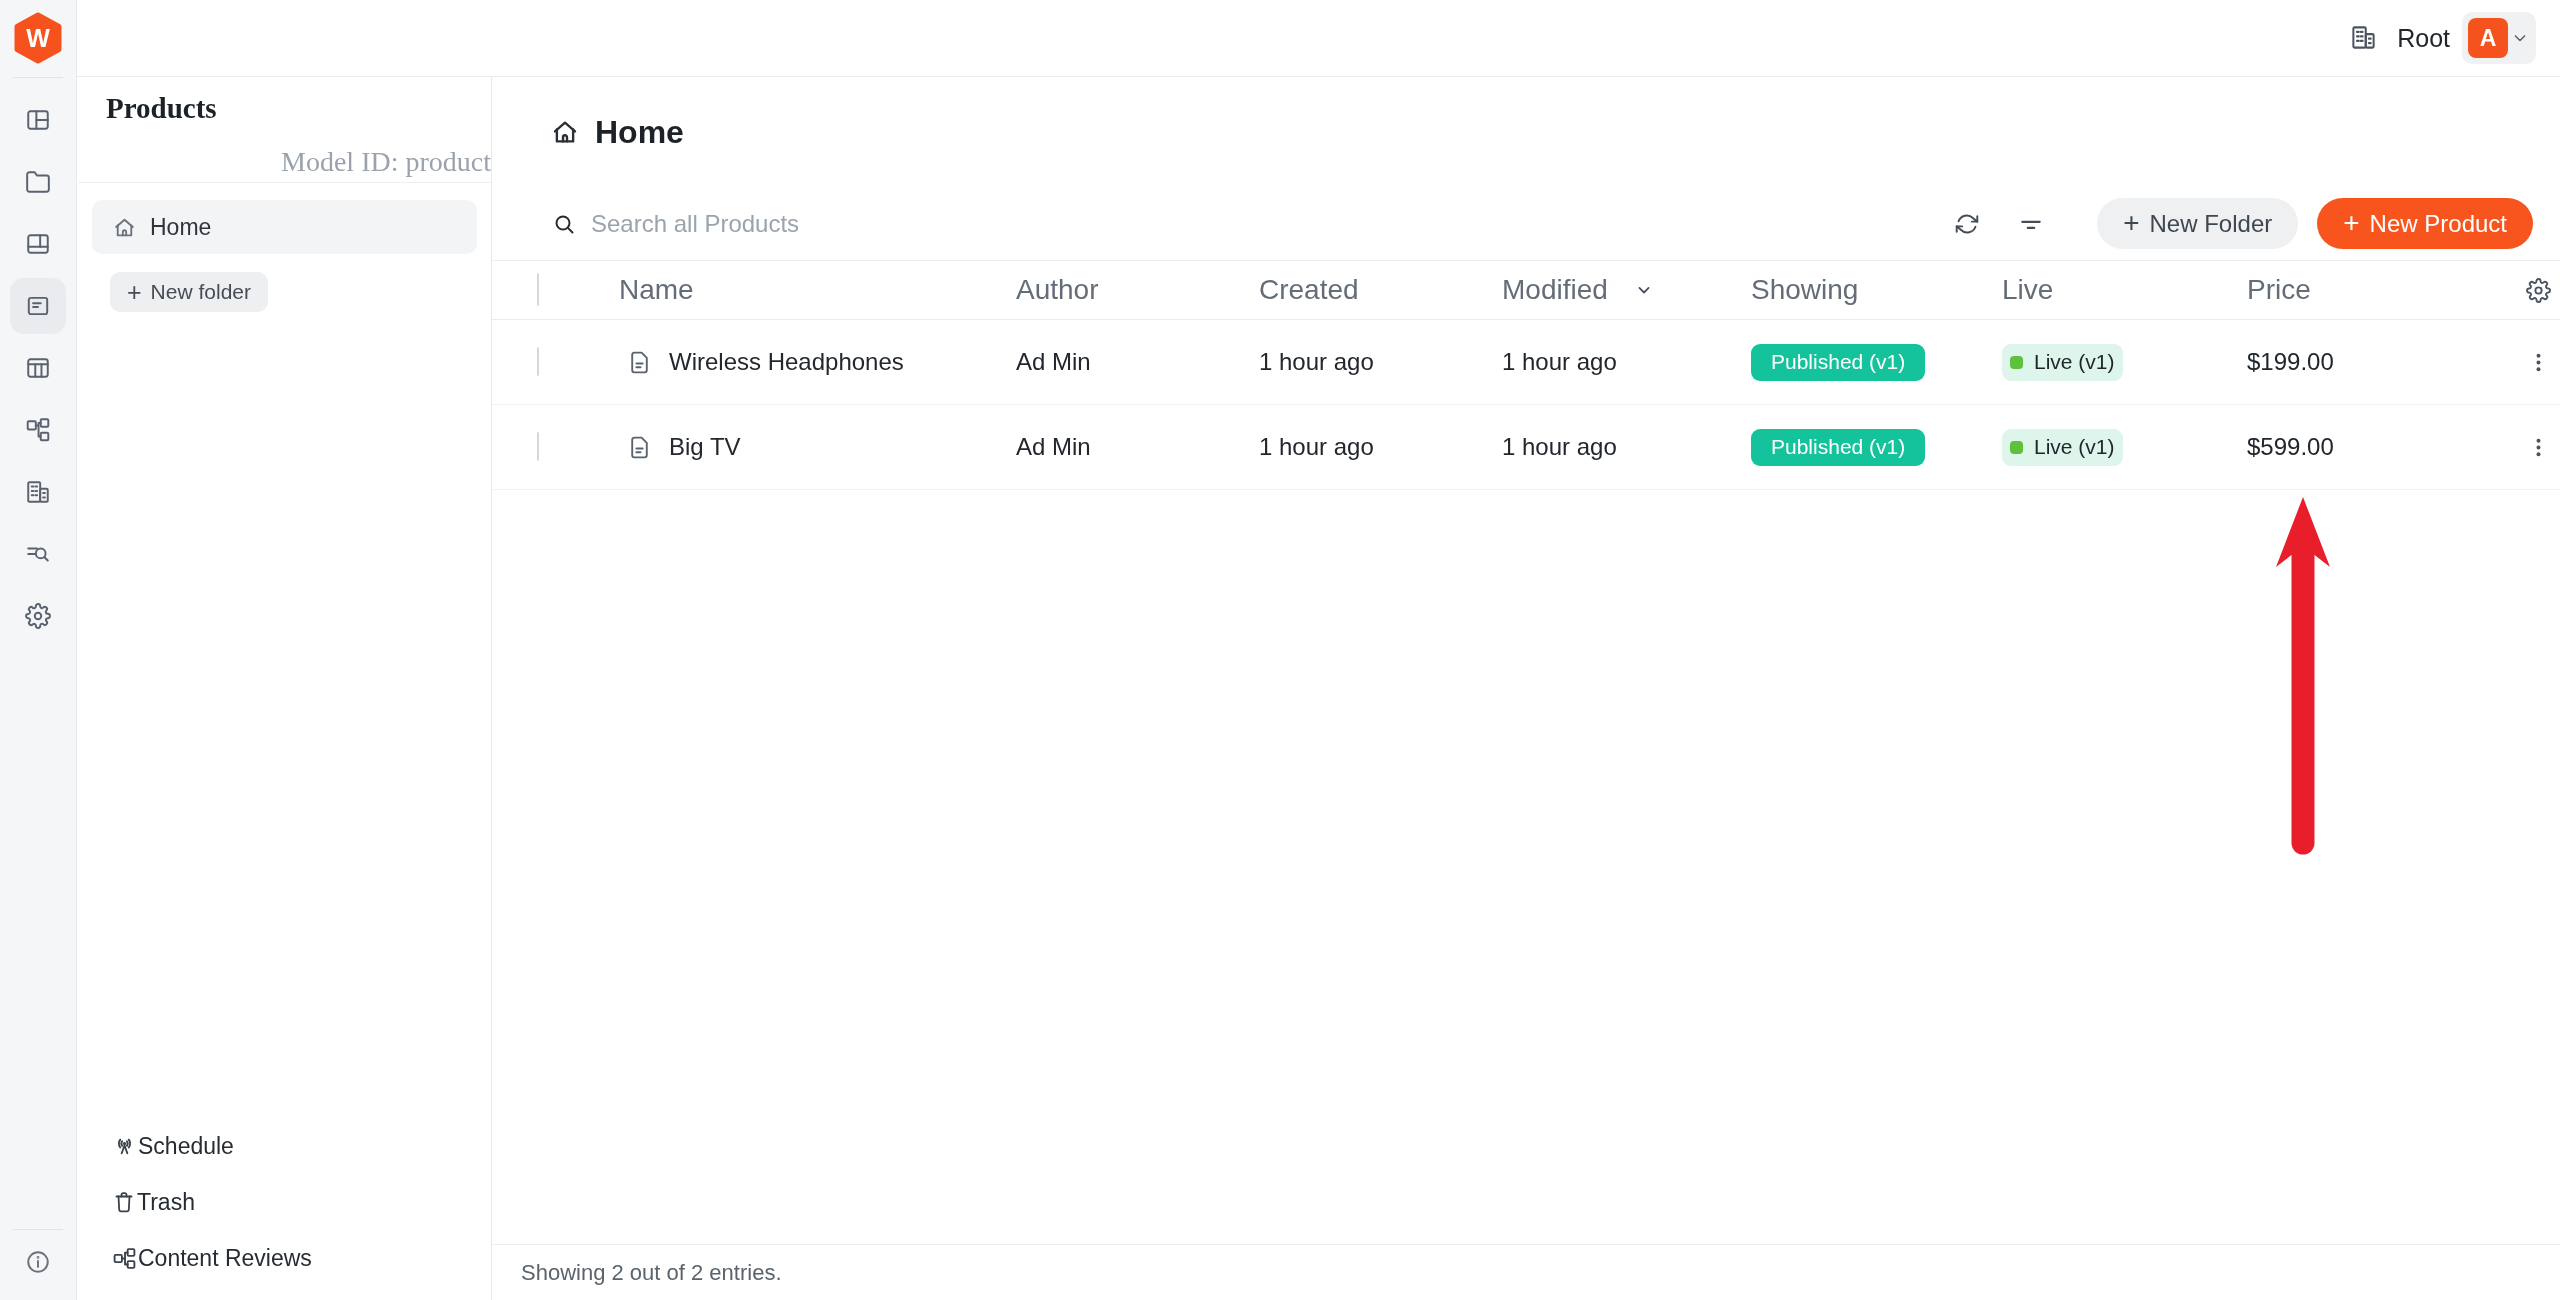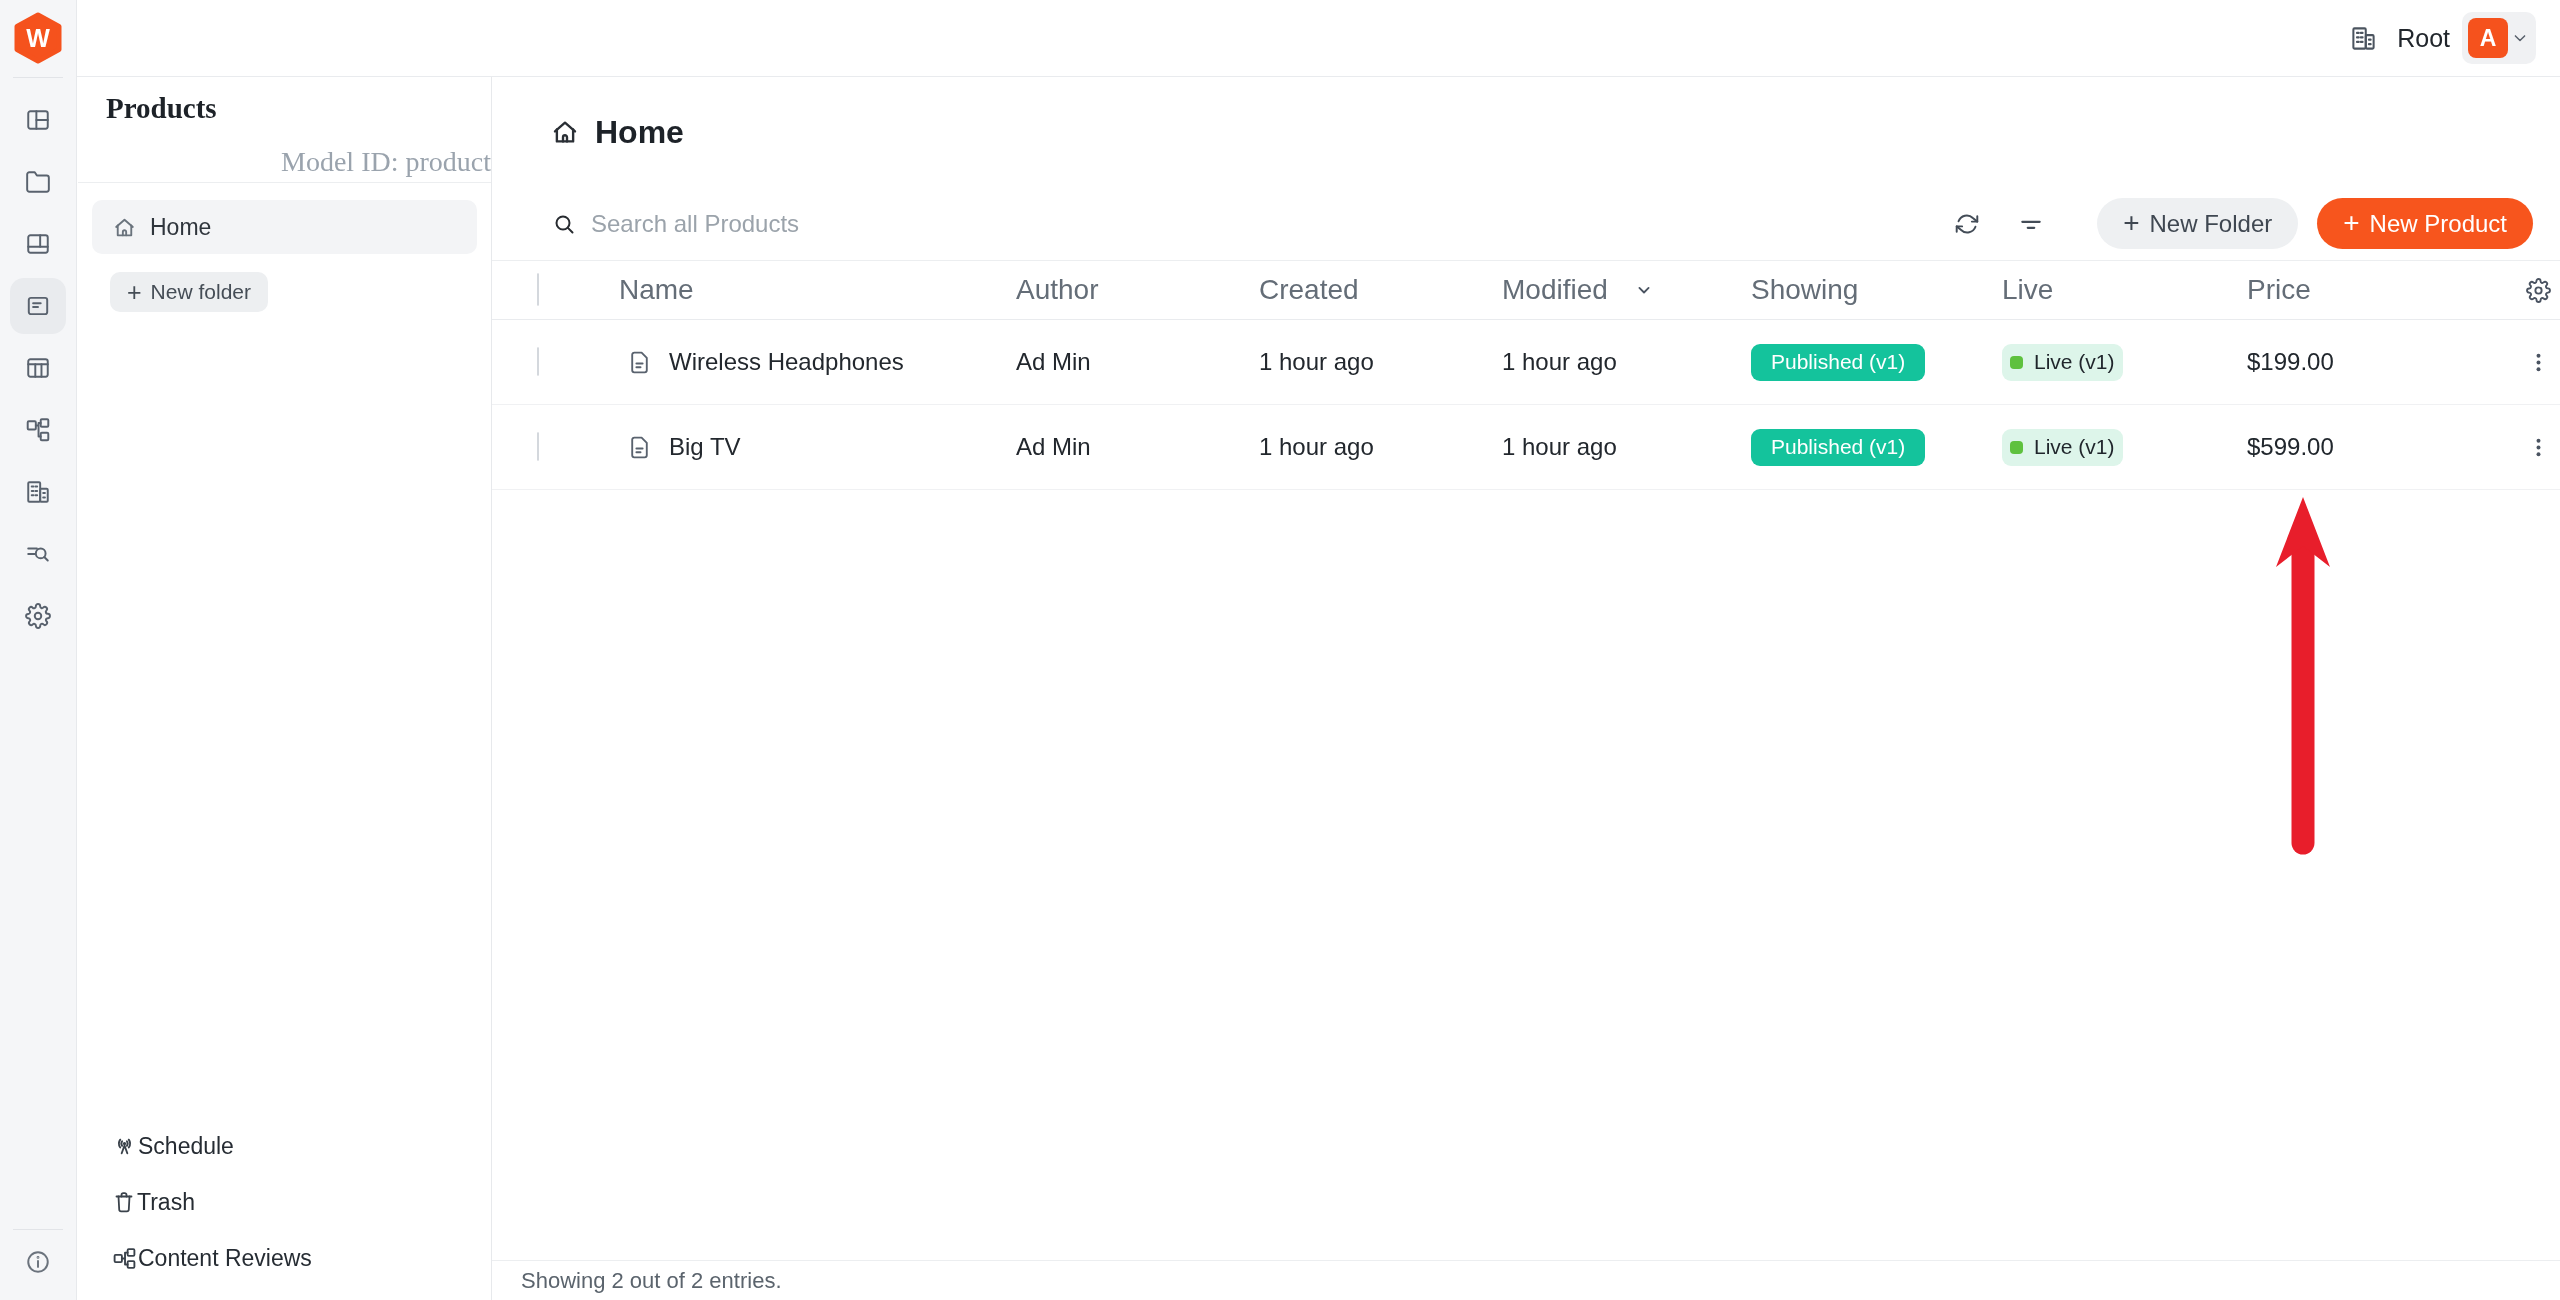--- a/index.html
+++ b/index.html
@@ -26,21 +26,21 @@
   .rail-bottom{margin-top:auto;display:flex;flex-direction:column;align-items:center;margin-bottom:6px;}
   .rail-bottom .rail-div{margin-top:0;margin-bottom:0;}
   .rail-info{width:77px;height:64px;display:flex;align-items:center;justify-content:center;color:#6b737d;cursor:pointer;}
 
   
   .topbar{
     position:absolute;left:77px;top:0;width:2483px;height:77px;background:#fff;
     border-bottom:1px solid #e9ebee;display:flex;align-items:center;justify-content:flex-end;
     box-sizing:border-box;padding-right:24px;gap:12px;
   }
-  .tenant{display:flex;align-items:center;gap:20px;color:#21262c;font-size:25px;cursor:pointer;}
+  .tenant{display:flex;align-items:flex-start;gap:20px;color:#21262c;font-size:25px;cursor:pointer;}
   .tenant .bico{color:#4b545f;}
   .avatar-pill{display:flex;align-items:center;background:#f0f1f3;border-radius:10px;padding:6px;gap:2px;cursor:pointer;}
   .avatar{width:40px;height:40px;border-radius:8px;background:#f5521d;color:#fff;font-weight:bold;font-size:23px;display:flex;align-items:center;justify-content:center;}
   .avatar-chev{color:#59616c;}
 
   
   .sidebar{
     position:absolute;left:78px;top:77px;width:414px;height:1223px;background:#fff;
     border-right:1px solid #e7e9ec;box-sizing:border-box;
   }
@@ -90,21 +90,21 @@
   .cell-gear{display:flex;justify-content:flex-start;padding-left:8px;color:#4a5361;}
   .gear-btn,.kebab-btn{background:none;border:none;color:#4a5361;cursor:pointer;padding:0;display:flex;align-items:center;justify-content:center;width:40px;height:40px;}
   .cell-name{display:flex;align-items:center;gap:17px;}
   .cell-name .fico{color:#59626e;margin-left:8px;}
   .name-text{color:#23282e;}
   .badge-pub{display:inline-flex;align-items:center;height:37px;border-radius:9px;background:#14c39c;color:#fff;font-size:21px;padding:0 20px;}
   .badge-live{display:inline-flex;align-items:center;gap:11px;height:37px;border-radius:9px;background:#ddf5ea;color:#1f252b;font-size:21px;padding:0 8px;}
   .live-dot{width:13px;height:13px;border-radius:4px;background:#5ec13e;}
   .price{color:#21272d;}
 
-  .tfoot{position:absolute;left:0;bottom:0;width:100%;height:40px;border-top:1px solid #eceef0;display:flex;align-items:center;padding-left:29px;box-sizing:border-box;font-size:22px;color:#5b646d;background:#fff;margin-top:36px;}
+  .tfoot{position:absolute;left:0;bottom:0;width:100%;height:56px;border-top:1px solid #eceef0;display:flex;align-items:center;padding-left:29px;box-sizing:border-box;font-size:22px;color:#5b646d;background:#fff;margin-top:36px;}
 
   
   .red-arrow{position:absolute;left:2267px;top:492px;z-index:10;pointer-events:none;}
 </style>
 </head>
 <body>
 
 <nav class="rail">
   <div class="rail-logo">
     <svg width="52" height="52" viewBox="0 0 52 52">

